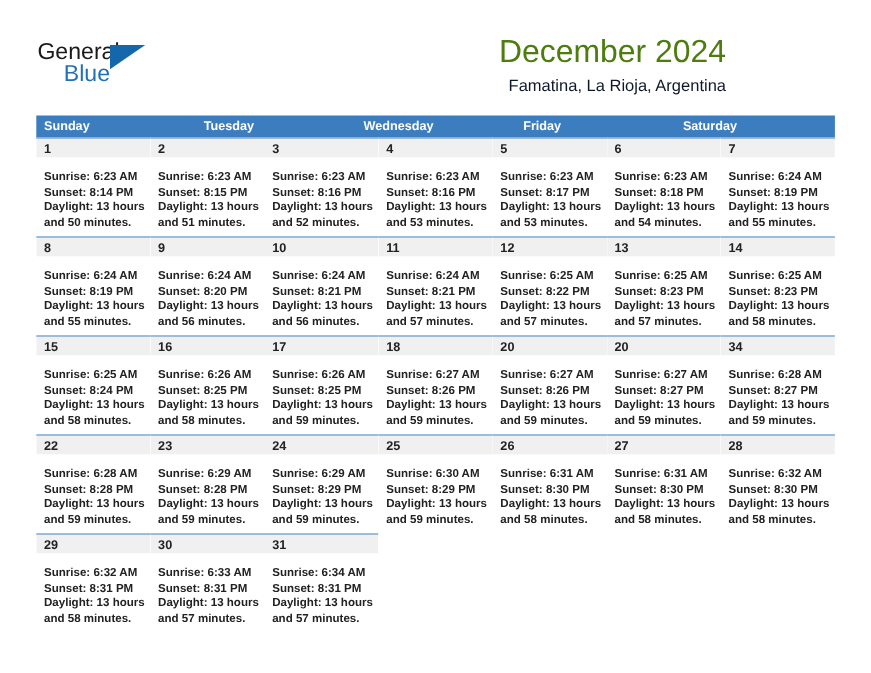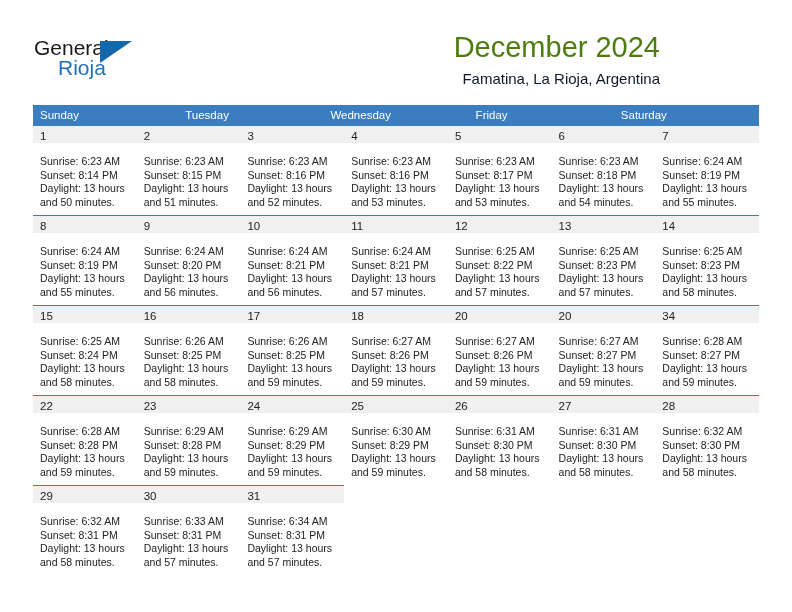--- a/index.html
+++ b/index.html
@@ -87,20 +87,21 @@
     margin-top: 5px;
     white-space: nowrap;
   }
 
   
   .calendar {
     position: absolute;
     left: 33px;
     top: 105px;
     width: 726px;
+    font-weight: bold;
   }
 
   .weekdays {
     display: flex;
     width: 726px;
     background: #3c7dbf;
     height: 20px;
   }
   .weekday {
     flex: 1 1 0;
@@ -160,21 +161,21 @@
 </head>
 <body>
 
 <div class="page">
 
   <div class="header">
 
     <div class="logo">
       <span class="logo-general">General</span>
       <span class="logo-mark"></span>
-      <span class="logo-blue">Rioja</span>
+      <span class="logo-blue">Blue</span>
     </div>
 
     <div class="title-block">
       <div class="cal-title">December 2024</div>
       <div class="cal-subtitle">Famatina, La Rioja, Argentina</div>
     </div>
 
   </div>
 
   <div class="calendar">

